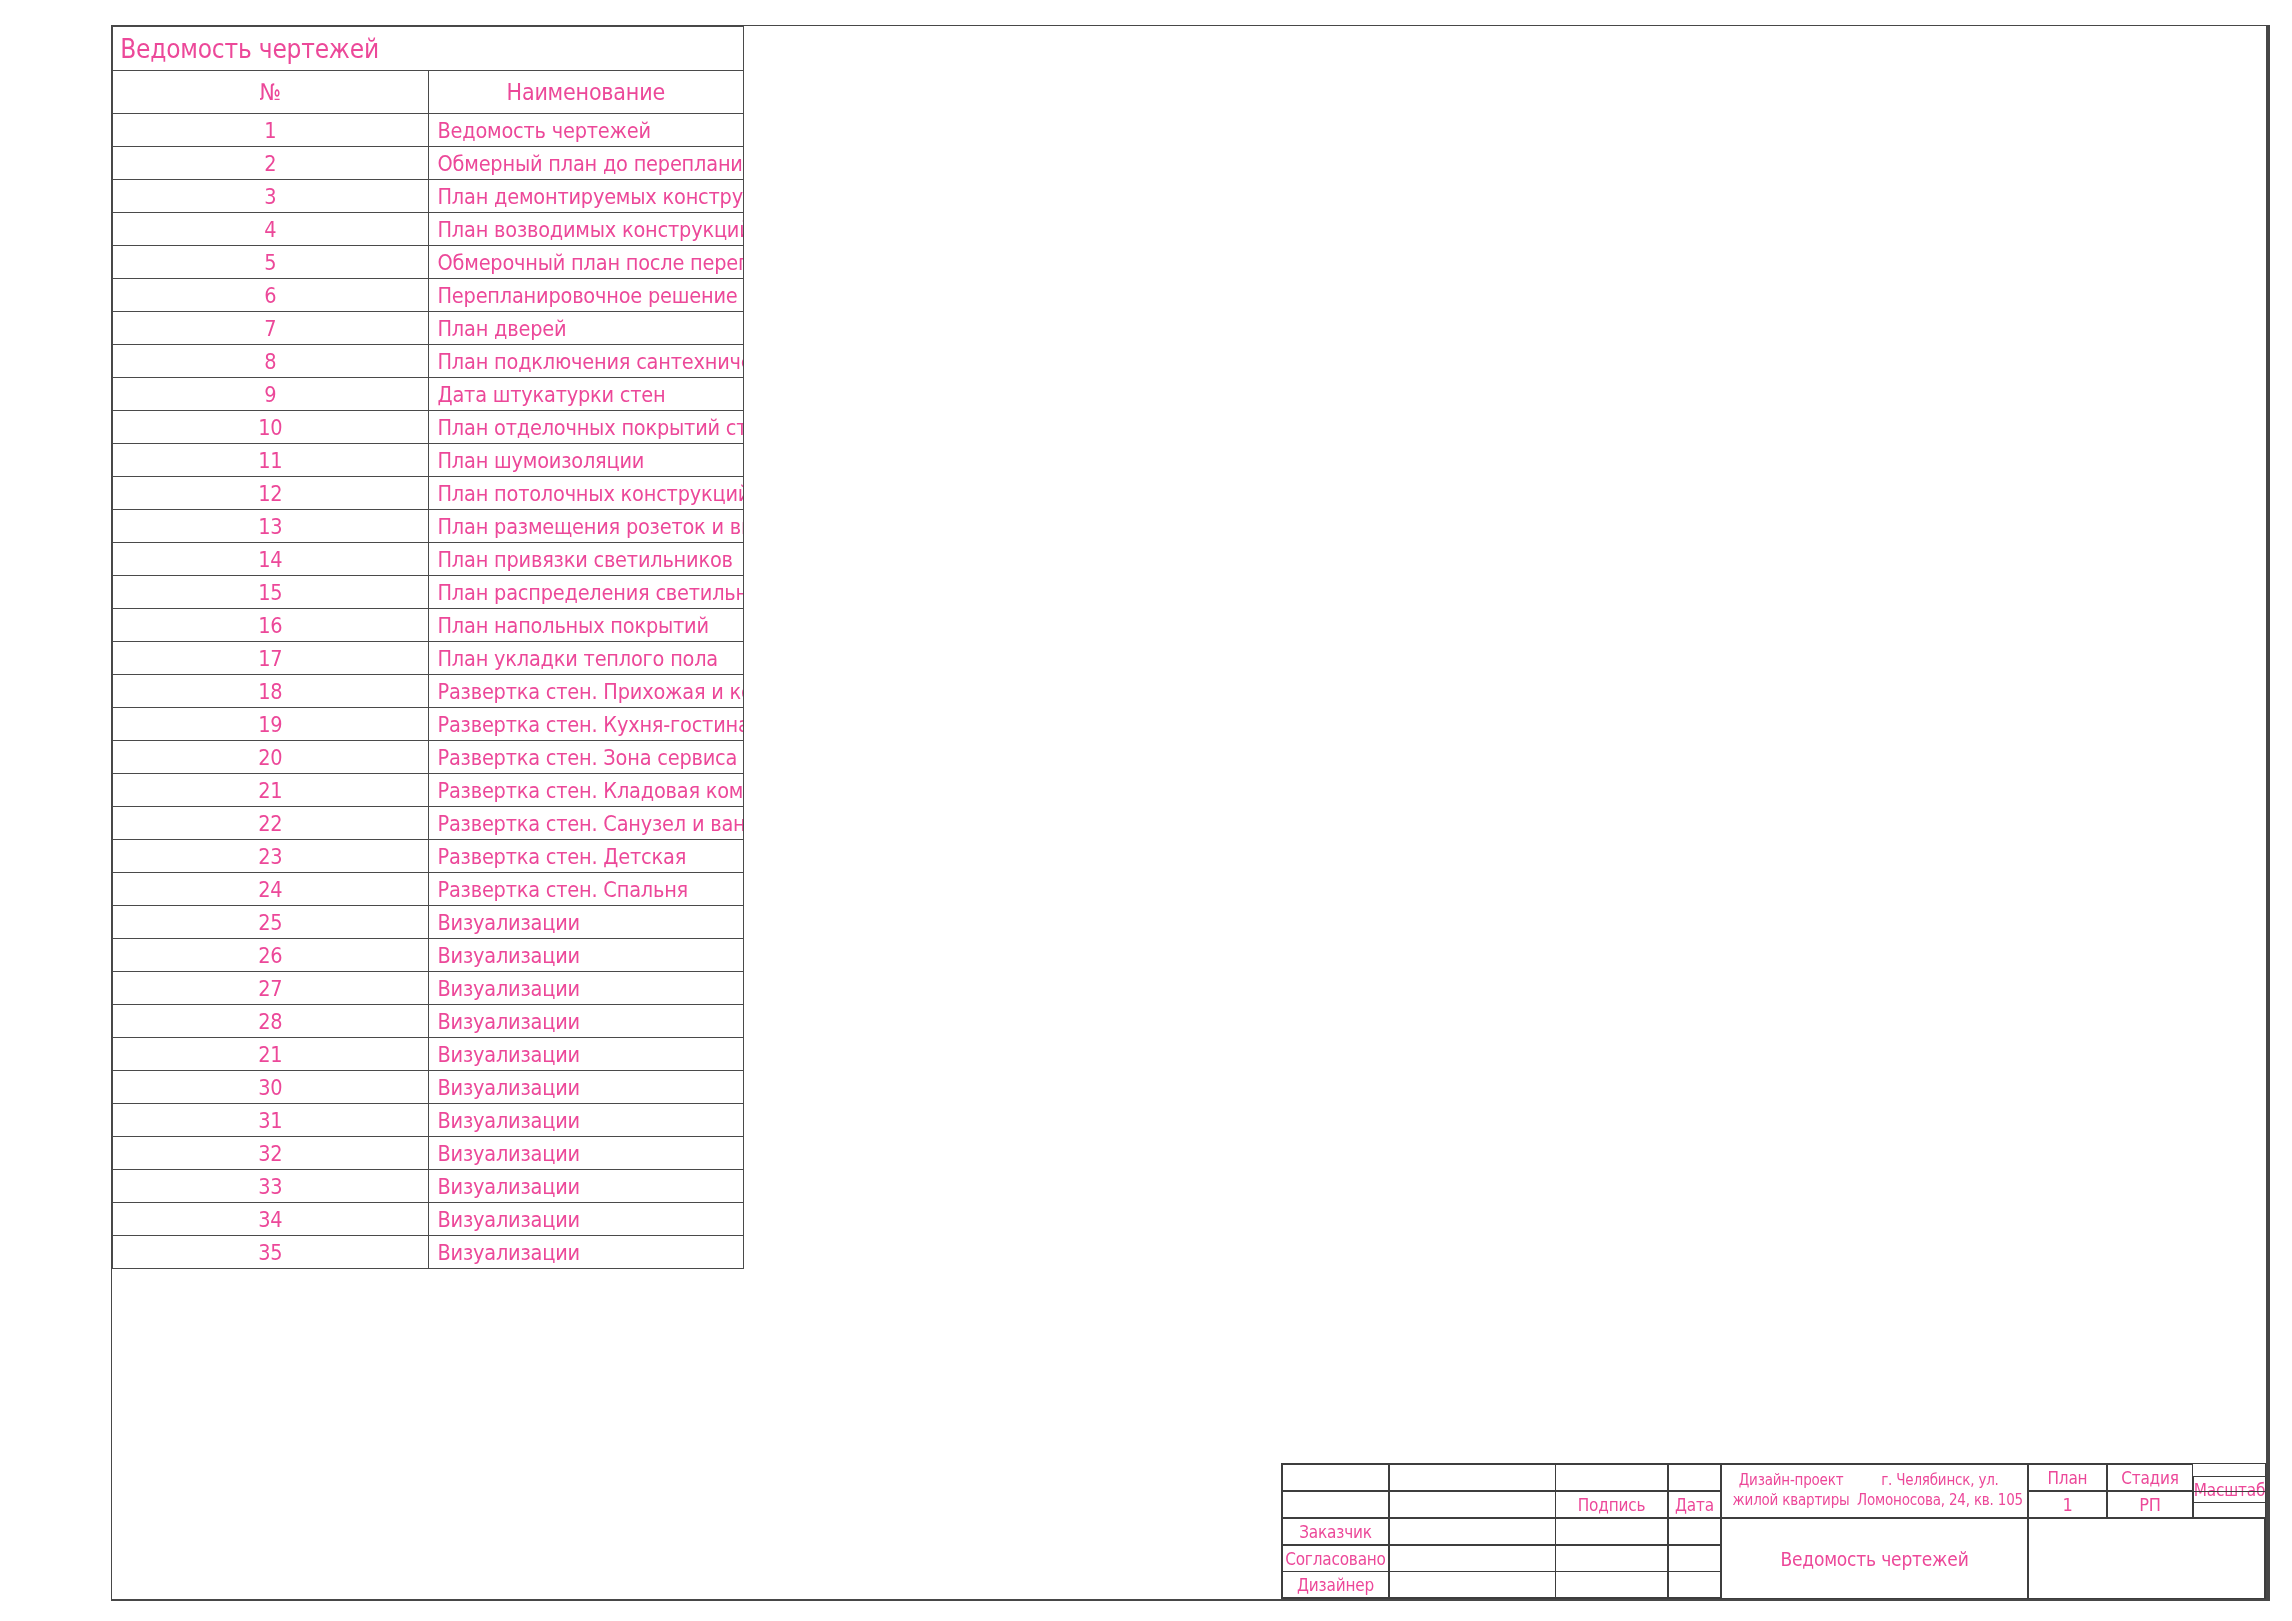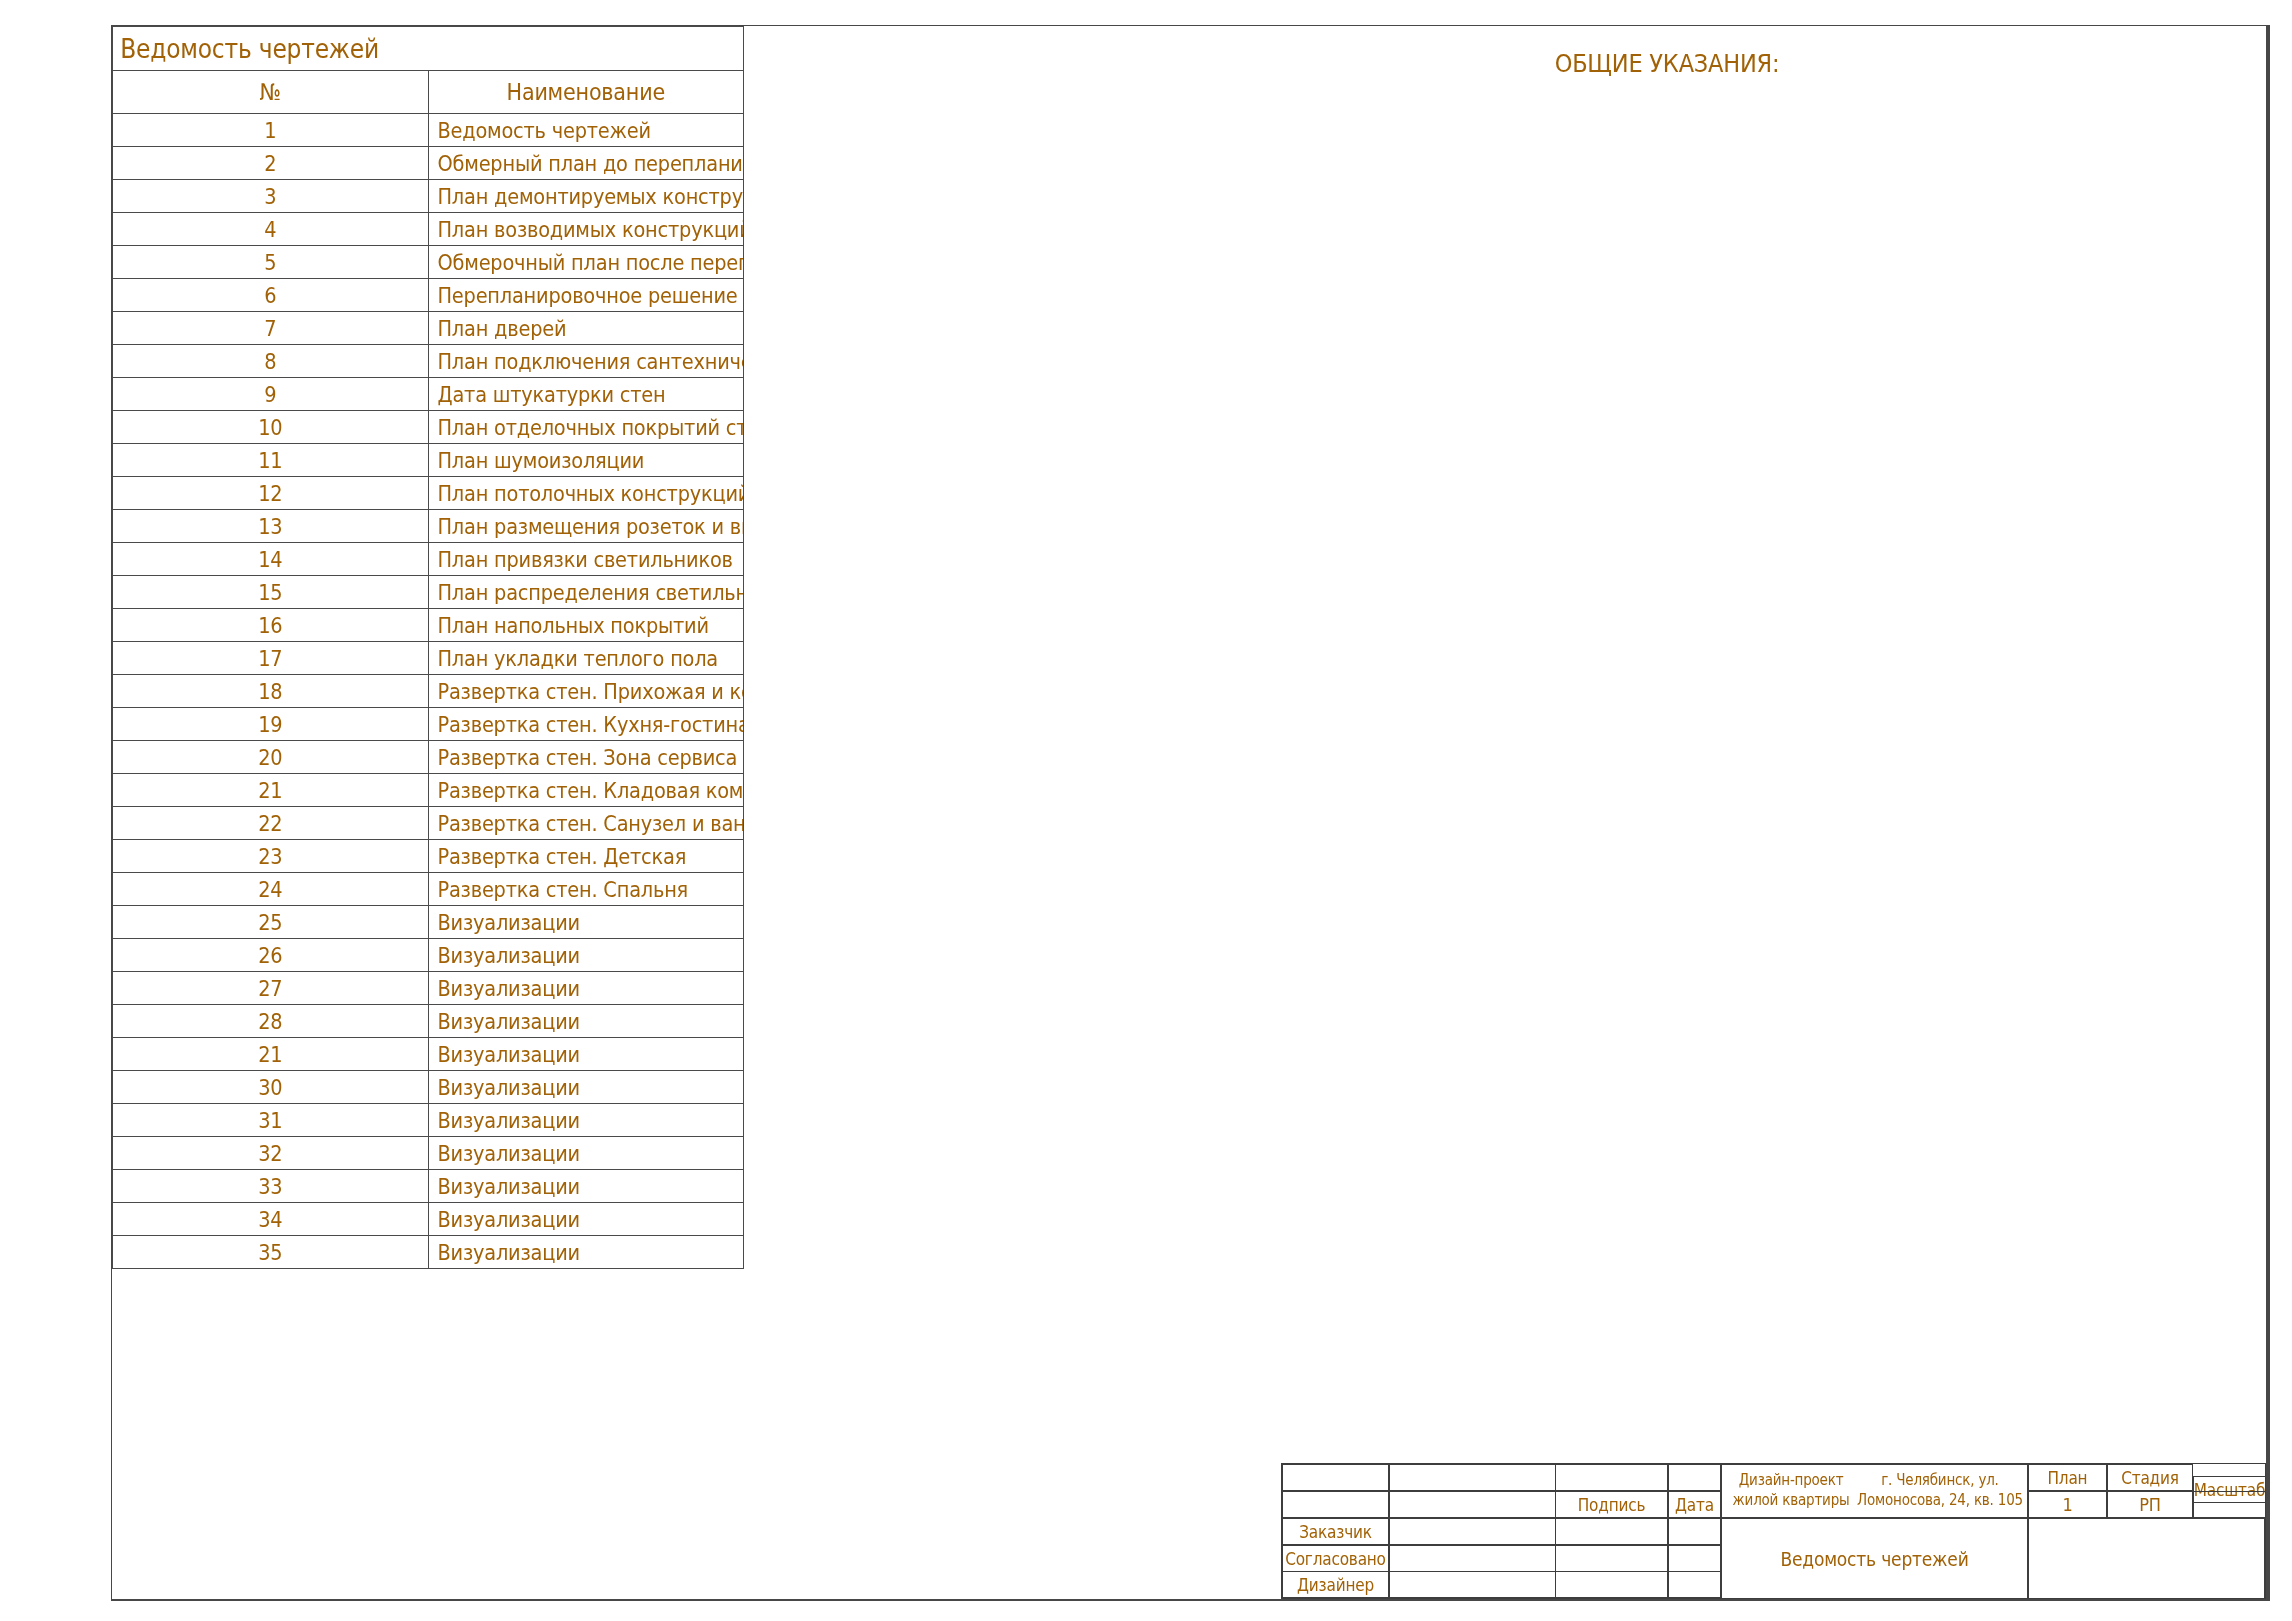--- a/index.html
+++ b/index.html
@@ -1,19 +1,19 @@
 <!DOCTYPE html>
 <html style="font-size:14.3px"><head>
 <meta charset="utf-8">
 <style>
   html,body{margin:0;padding:0;background:#ffffff;}
   .page{
     position:relative;width:2293px;height:1621px;background:#ffffff;overflow:hidden;
     font-family:"DejaVu Sans","Liberation Sans",sans-serif;
-    font-stretch:condensed;letter-spacing:-0.2px;color:#a16207;
+    font-stretch:condensed;letter-spacing:-0.2px;color:#ec4899;
   }
   
   .frame{
     position:absolute;left:111px;top:25px;width:2159px;height:1576px;
     border:1.8px solid #474747;border-right-width:4.5px;border-bottom-width:2.7px;
     box-sizing:border-box;
   }
   
   .dlist{
     position:absolute;left:0;top:0;width:632px;
@@ -199,21 +199,20 @@
           <td class="c-name">Визуализации</td>
         </tr>
           <tr>
           <td class="c-num">35</td>
           <td class="c-name">Визуализации</td>
         </tr>
         </tbody>
     </table>
 
     <div class="notes">
-      <div class="notes-title">ОБЩИЕ УКАЗАНИЯ:</div>
       <div>
 
       <div class="note-line"></div>
           <div class="note-line"></div>
           <div class="note-line"></div>
           <div class="note-line"></div>
           <div class="note-line"></div>
           <div class="note-line"></div>
           <div class="note-line"></div>
           <div class="note-line"></div>

